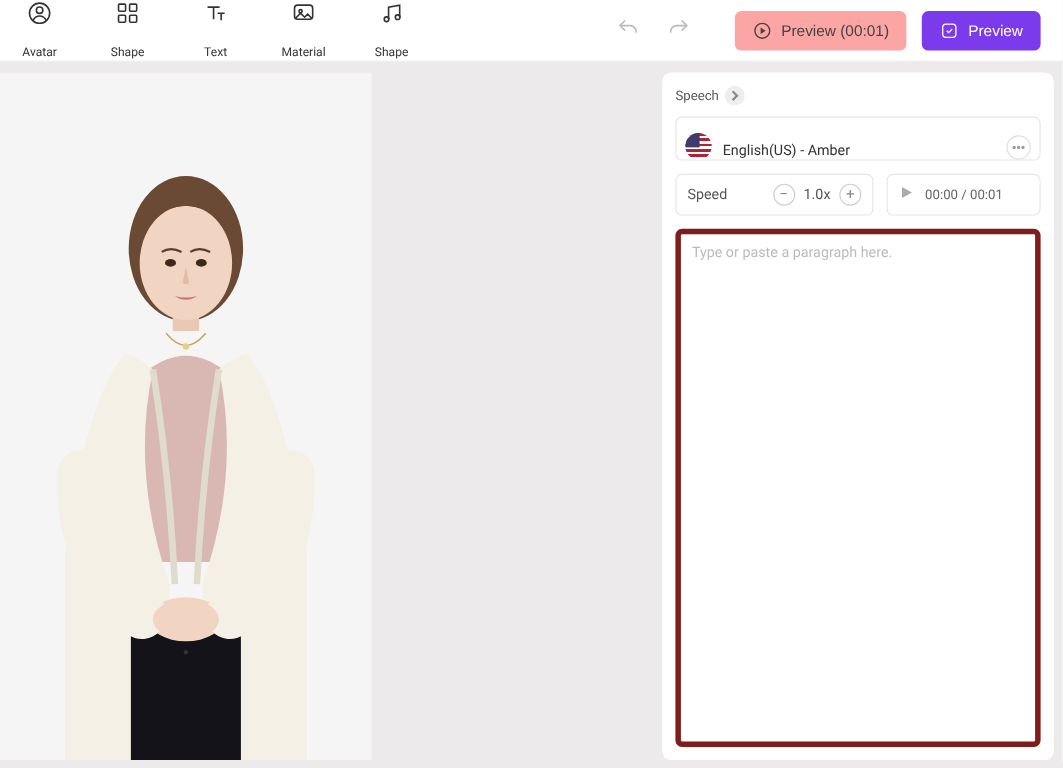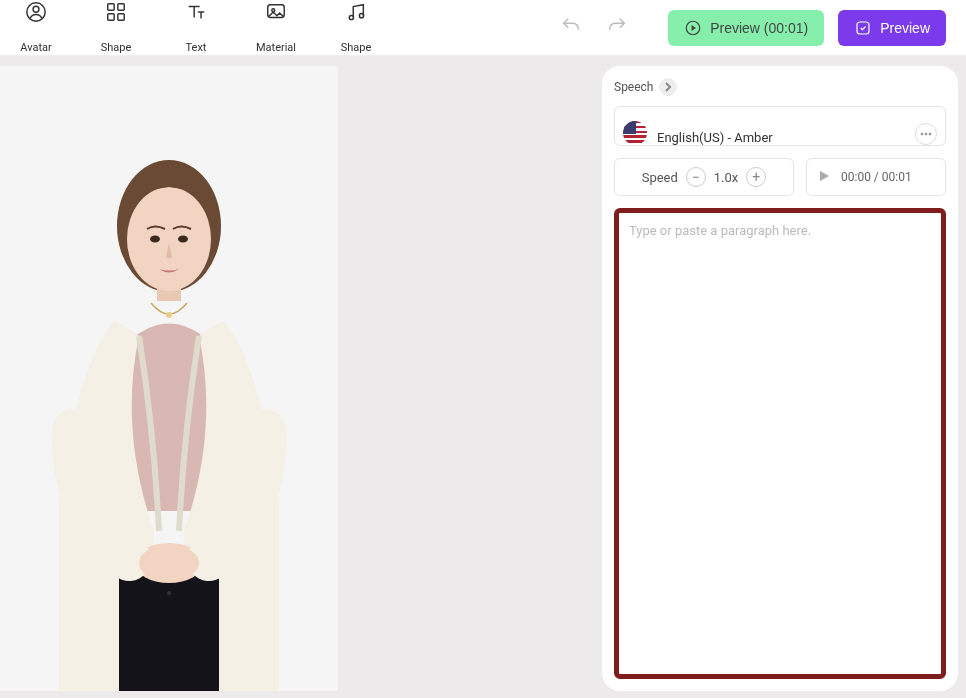--- a/index.html
+++ b/index.html
@@ -52,21 +52,21 @@
     align-items: center;
     gap: 8px;
     height: 36px;
     padding: 0 16px;
     border-radius: 6px;
     font-size: 14px;
     cursor: pointer;
     border: none;
   }
   .btn-preview {
-    background: #86efac;
+    background: #fca5a5;
     color: #444;
   }
   .btn-preview svg { width: 18px; height: 18px; stroke: #444; fill: none; stroke-width: 1.6; }
   .btn-generate {
     background: #7c3aed;
     color: #fff;
   }
   .btn-generate svg { width: 18px; height: 18px; stroke: #fff; fill: none; stroke-width: 1.6; }
 
   
@@ -97,21 +97,21 @@
   }
 
   
 
   
   .panel {
     margin-left: auto;
     margin-right: 8px;
     width: 356px;
     background: #fff;
-    border-radius: 18px;
+    border-radius: 8px;
     display: flex;
     flex-direction: column;
     padding: 12px;
     height: 625px;
   }
   .panel-tab {
     display: inline-flex;
     align-items: center;
     gap: 6px;
     font-size: 12px;
@@ -160,21 +160,21 @@
   }
   .more-btn svg{width:12px;height:12px;stroke:#999;fill:#999;}
 
   .row-controls {
     display:flex; gap:12px; margin-bottom:12px;
   }
   .speed-box, .play-box {
     border:1px solid #e5e5e5; border-radius:6px; height:38px;
     display:flex; align-items:center; padding:0 10px; font-size:13px; color:#555;
   }
-  .speed-box { flex:1; gap:8px; justify-content:center;}
+  .speed-box { flex:1; gap:8px; justify-content:space-between;}
   .speed-label{ }
   .speed-ctrl { display:flex; align-items:center; gap:8px;}
   .circle-btn{
     width:20px;height:20px;border:1px solid #ccc;border-radius:50%;
     display:inline-flex;align-items:center;justify-content:center;cursor:pointer;
     font-size:14px;color:#888;line-height:1;
   }
   .play-box { width:140px; gap:10px; }
   .play-icon svg{width:14px;height:14px;fill:#aaa;}
   .timecode{font-size:12px;color:#666;}

